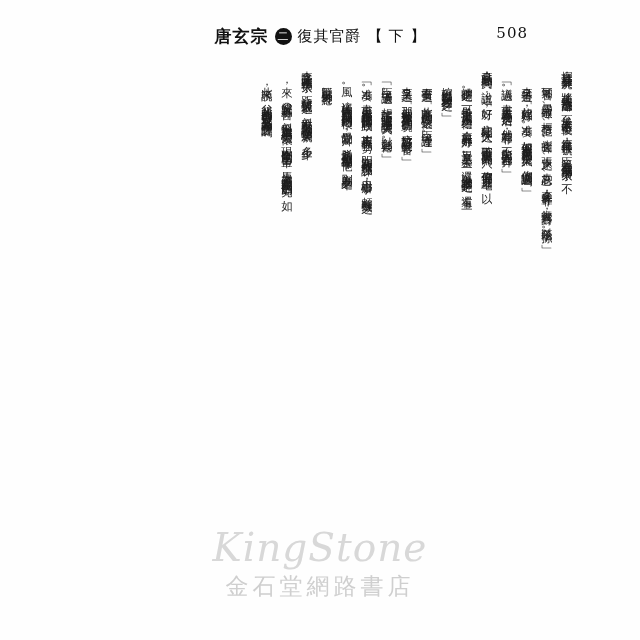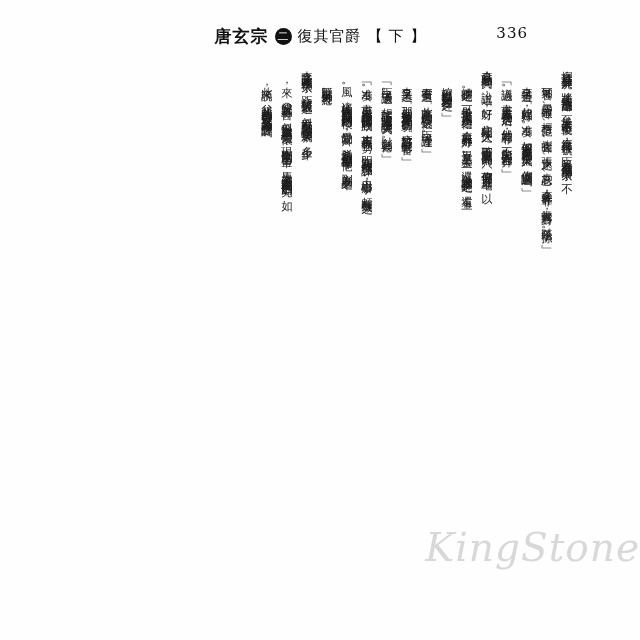--- a/index.html
+++ b/index.html
@@ -104,21 +104,21 @@
   .vcol.indent {
     padding-top: 16px;
   }
 
   
   .watermark {
     position: absolute;
     left: 0;
     top: 528px;
     width: 640px;
-    text-align: right;
+    text-align: center;
     pointer-events: none;
   }
   .wm-main {
     font-family: "DejaVu Serif", "Liberation Serif", serif;
     font-style: italic;
     font-size: 39px;
     color: #d8d8d8;
     letter-spacing: 1px;
     line-height: 1;
   }
@@ -144,21 +144,21 @@
 
   <div class="header">
     <span class="header-title">唐玄宗</span>
     <span class="header-dot">二</span>
     <span class="header-sub">復其官爵</span>
     <span class="header-bracket">【</span>
     <span class="header-sub">下</span>
     <span class="header-bracket">】</span>
   </div>
 
-  <div class="page-number">336</div>
+  <div class="page-number">508</div>
 
   <div class="body-area">
     <div class="vcol">掘其墳暴其屍，將其他人流放邊鄙，至於故太子重俊，應復其位號，臣等為其擬為節湣太子，不</div>
     <div class="vcol indent">知可否？另雪敬暉、桓彥范、崔玄暐、張柬之、袁恕己、李多祚等罪，復其官爵，以蔭子孫。」</div>
     <div class="vcol indent">李旦答道：「如此很好，准奏。如何處置韋庶人和崇逆庶人，你們議過嗎？」</div>
     <div class="vcol indent">「議過。韋庶人雖為先帝之后，然她有罪，不能與先帝合葬。」</div>
     <div class="vcol">李旦點頭贊同，說道：「好呀，如此狂悖之人，確實不宜與先帝同穴，你們可另選墓地，以</div>
     <div class="vcol indent">禮葬之吧。可給予韋庶人后妃之禮，裹兒難不好，畢竟是公主。還以公主之禮葬之吧。還有上</div>
     <div class="vcol indent">婉兒也以后妃之禮葬之。」</div>
     <div class="vcol indent">韋安石道：「此為陛下的仁義之懷，臣等謹遵。」</div>
@@ -167,15 +167,16 @@
     <div class="vcol indent">「准奏。韋庶人與宗楚客把持當時朝政，崔琬不畏強勢，明知有難依然強諫，忠心辦事，頗有魏徵之</div>
     <div class="vcol indent">風。這樣的人應當成為我朝的楷模。愛愛卿，朕希望你們都學學他，則為朕之幸</div>
     <div class="vcol indent">群臣躬身答應。</div>
     <div class="vcol">李隆基此時作為太子，距離父親最近，似乎有點不認識這個父親了。多少年</div>
     <div class="vcol indent">來，父親沉默寡言，似乎對萬事絕無縈懷，現在剛剛當了皇帝，馬上就有了勵精圖治的勁兒，如</div>
     <div class="vcol indent">此來說，父親此前的言行表現莫非為韜晦之計嗎？</div>
   </div>
 
   <div class="watermark">
     <div class="wm-main">KingStone</div>
+    <div class="wm-cn">金石堂網路書店</div>
   </div>
 
 </div>
 
 </body></html>

